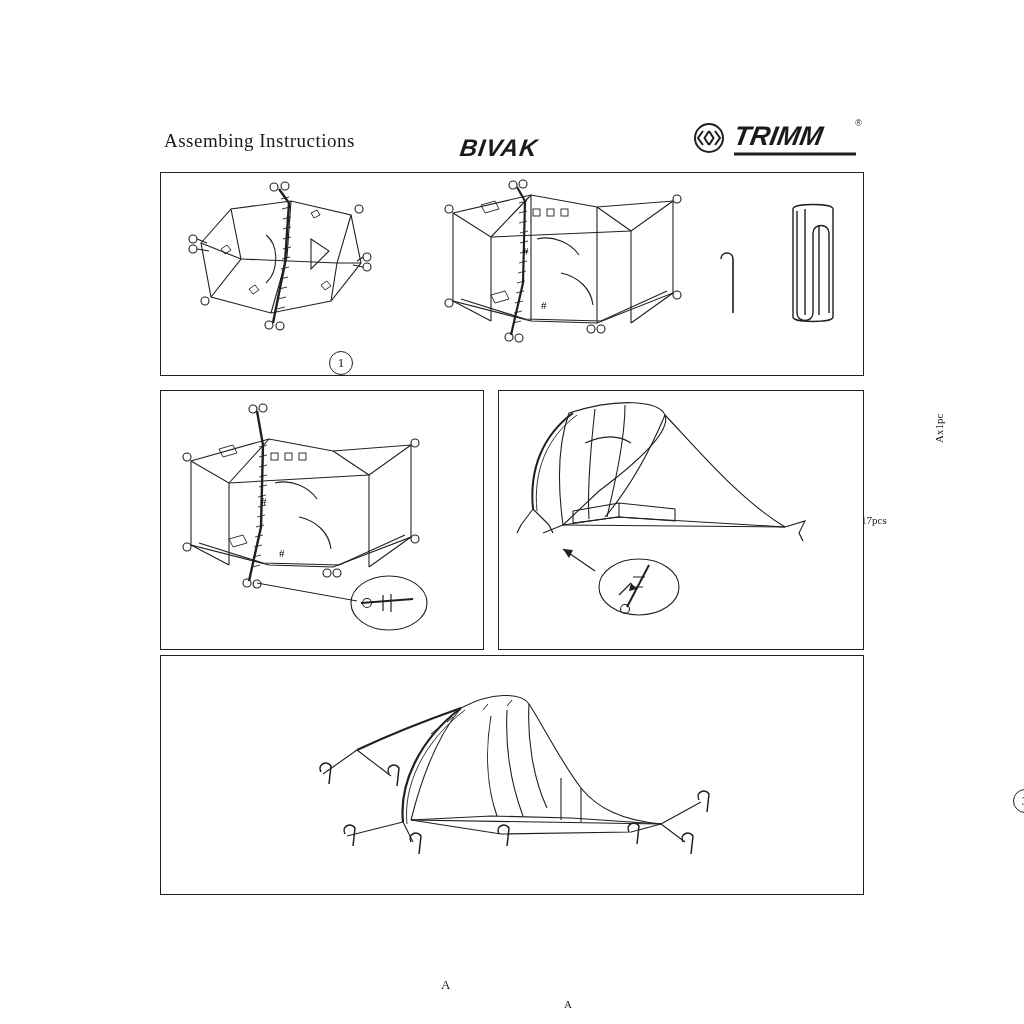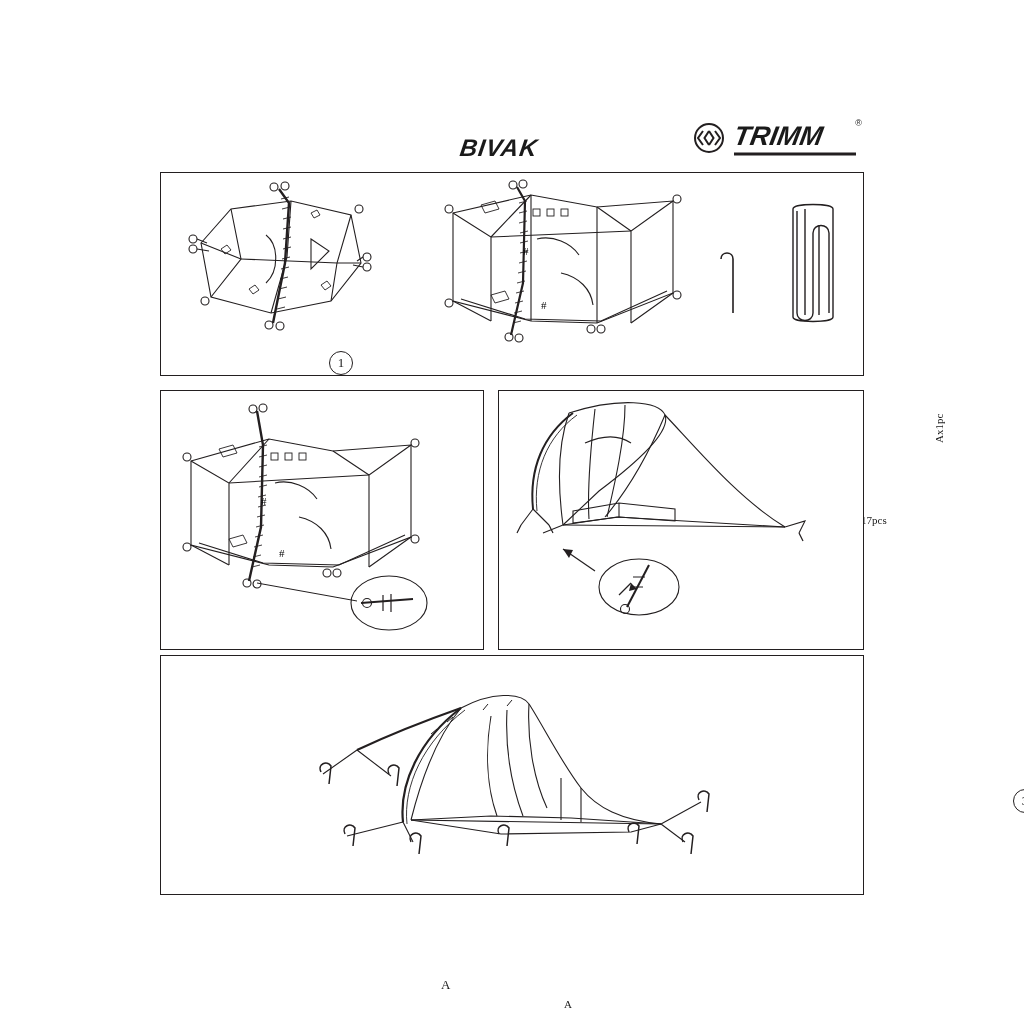--- a/index.html
+++ b/index.html
@@ -120,20 +120,21 @@
   }
   svg { display: block; }
   .ln { fill: none; stroke: #231f20; }
 </style>
 </head>
 <body>
 
 <div id="sheet">
 
   <div class="hdr">
+    <div class="hdr-title">Assembing  Instructions</div>
     <div class="hdr-model">BIVAK</div>
     <div class="hdr-brand">
       <svg width="170" height="40" viewBox="0 0 170 40">
         <g class="ln" stroke-width="2">
           <circle cx="19" cy="16" r="14"></circle>
           <path d="M13 9 L8 16 L13 23"></path>
           <path d="M25 9 L30 16 L25 23"></path>
           <path d="M19 9 L14.5 16 L19 23"></path>
           <path d="M19 9 L23.5 16 L19 23"></path>
         </g>

